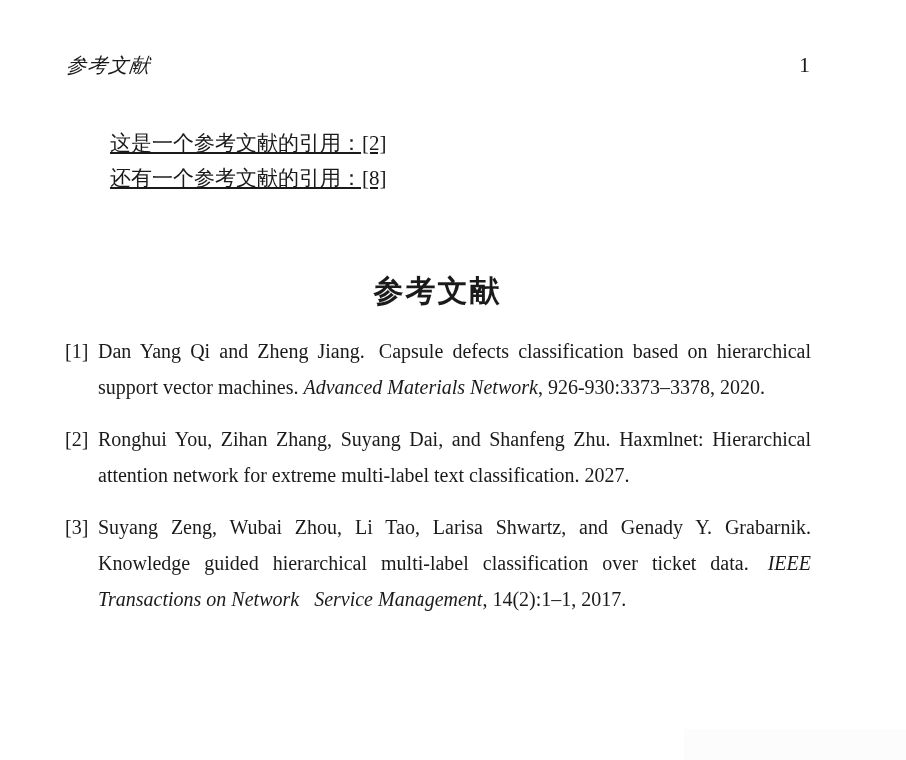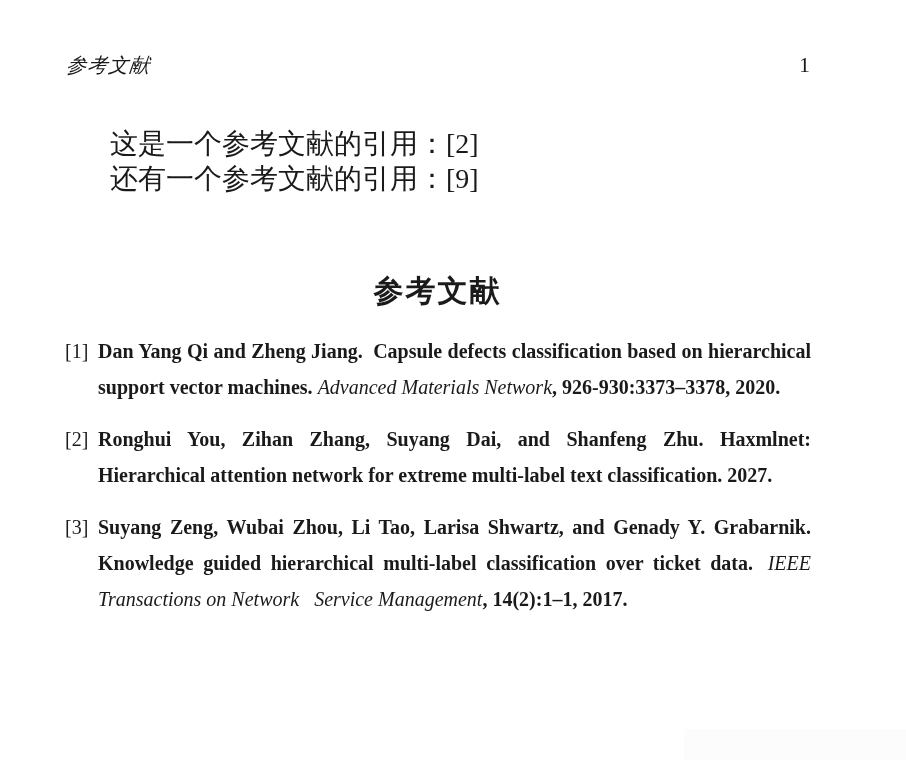--- a/index.html
+++ b/index.html
@@ -35,23 +35,24 @@
   }
   .page-number {
     font-size: 22px;
     font-style: normal;
   }
   
   .citations-block {
     position: absolute;
     left: 110px;
     top: 126px;
-    font-size: 28px;
+    font-size: 21px;
     line-height: 35px;
     white-space: nowrap;
+    text-decoration: underline;
   }
   
   .bib-heading {
     position: absolute;
     left: 65px;
     top: 274px;
     width: 745px;
     text-align: center;
     font-size: 30px;
     line-height: 34px;
@@ -80,21 +81,20 @@
     flex: 1 1 auto;
     text-align: justify;
     text-justify: inter-word;
     hyphens: none;
   }
   .seg-italic {
     font-style: italic;
   }
   .seg-normal {
     font-style: normal;
-    font-weight: bold;
   }
   
   .bottom-right-overlay {
     position: absolute;
     left: 684px;
     top: 729px;
     right: 0;
     bottom: 0;
     background: #fcfcfc;
   }
@@ -105,21 +105,21 @@
 <div class="page">
 
   <div class="running-header">
     <span class="header-title">参考文献</span>
     <span class="page-number">1</span>
   </div>
 
   <div class="citations-block">
 
   <div>这是一个参考文献的引用：[2]</div>
-      <div>还有一个参考文献的引用：[9]</div>
+      <div>还有一个参考文献的引用：[8]</div>
     </div>
 
   <div class="bib-heading">参考文献</div>
 
   <div class="bib-list">
 
   <div class="bib-entry">
         <span class="bib-label">[1]</span>
         <span class="bib-text"><span class="seg-normal">Dan Yang Qi and Zheng Jiang.  Capsule defects classification based on hierarchical support vector machines. </span><span class="seg-italic">Advanced Materials Network</span><span class="seg-normal">, 926-930:3373–3378, 2020.</span></span>
       </div>

